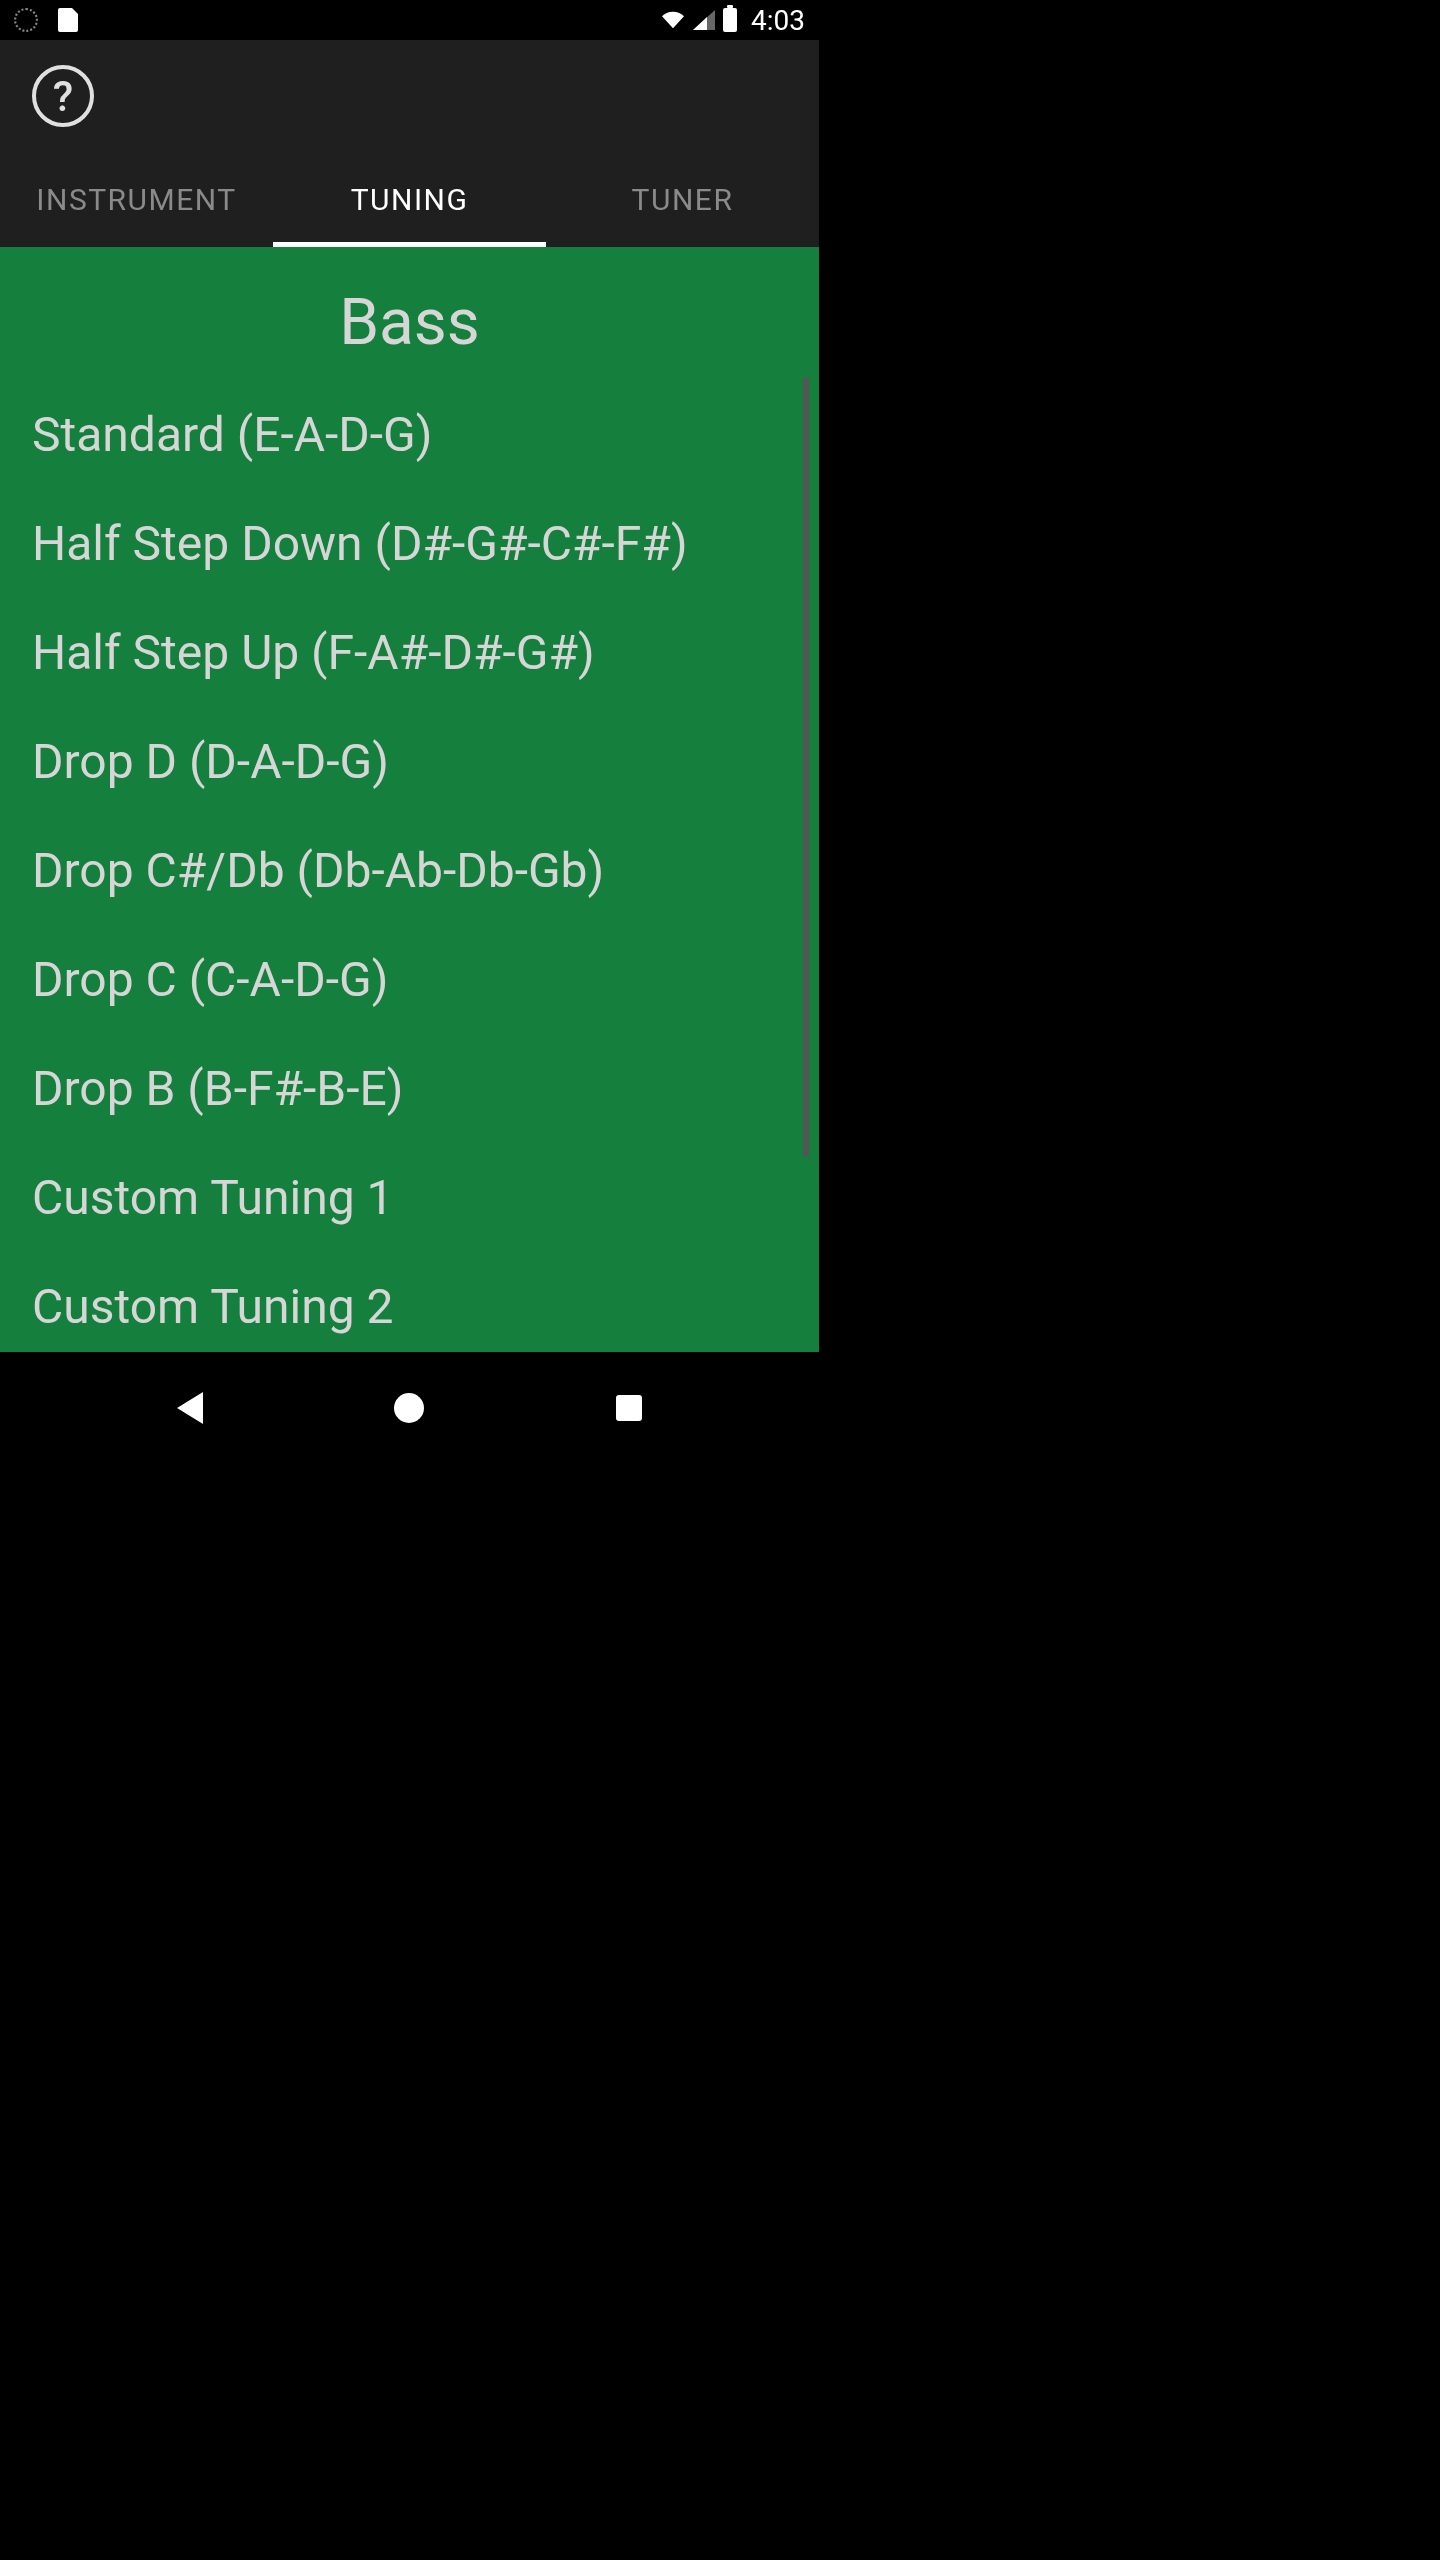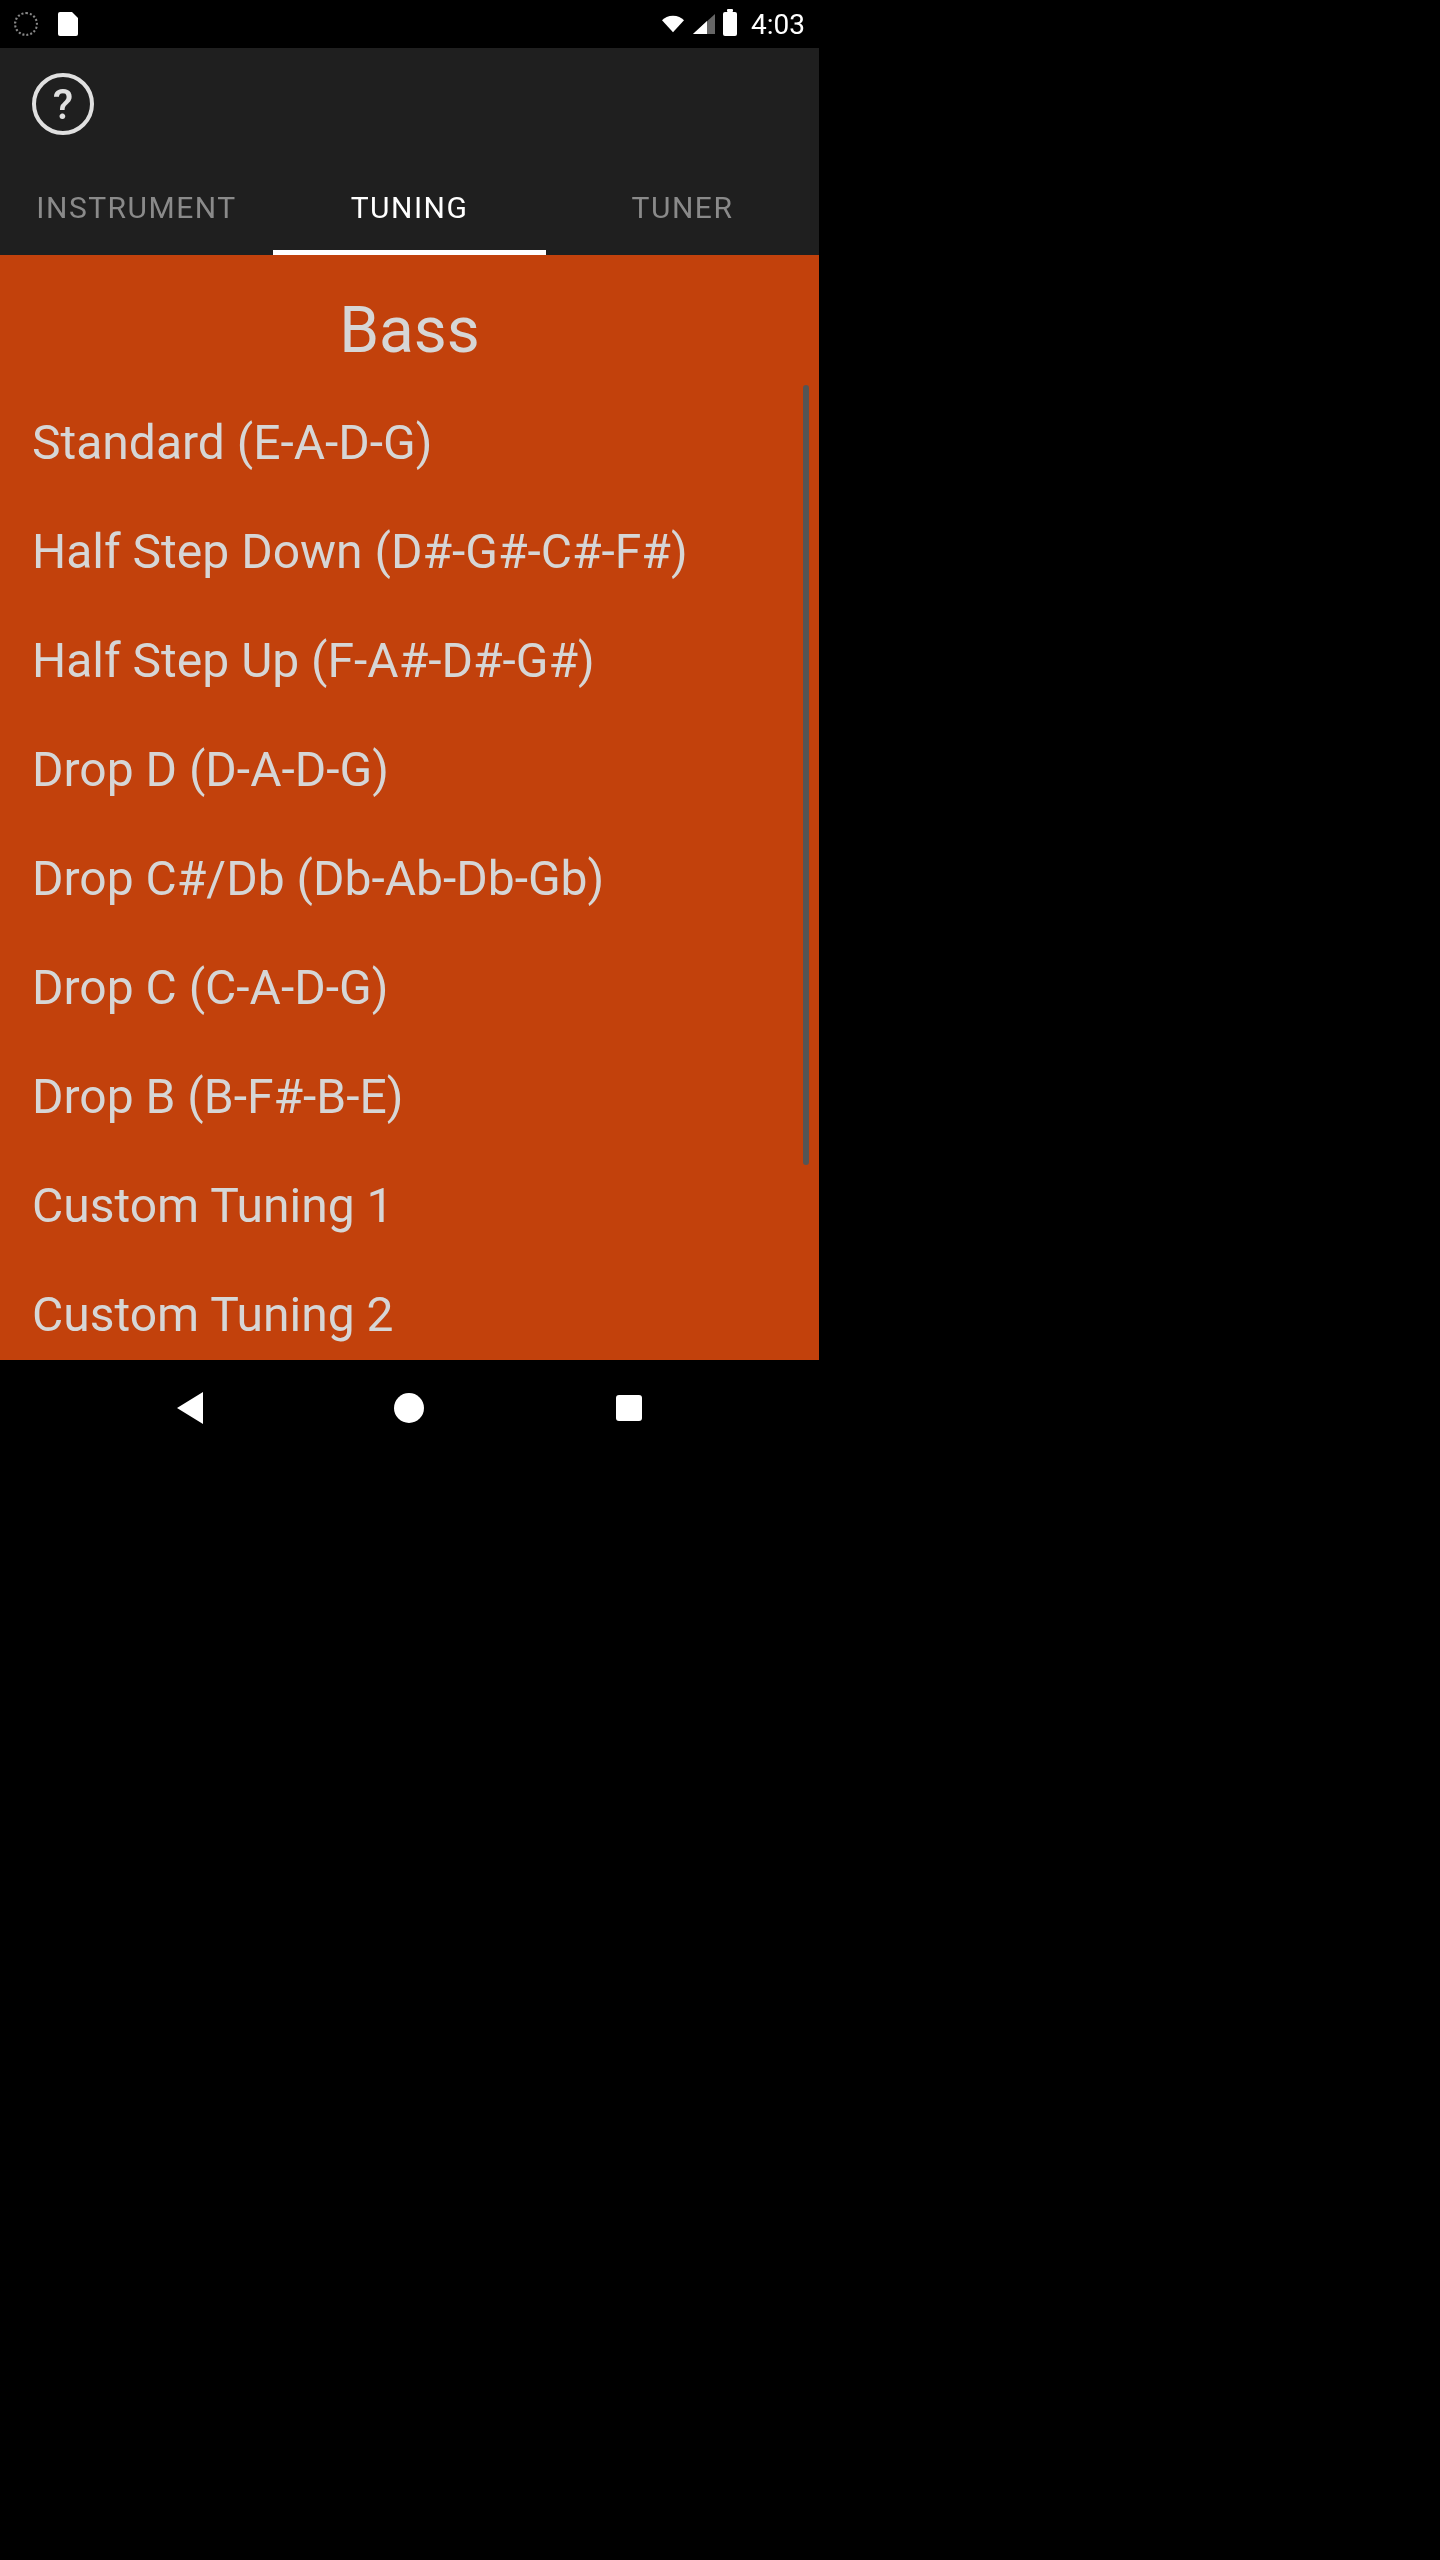--- a/index.html
+++ b/index.html
@@ -10,21 +10,21 @@
     body {
       width: 819px;
       height: 1456px;
       background: #000000;
       font-family: Roboto, -apple-system, sans-serif;
       color: #d6d6d6;
       overflow: hidden;
       position: relative;
     }
     .status-bar {
-      height: 48px;
+      height: 40px;
       background: #000000;
       display: flex;
       align-items: center;
       justify-content: space-between;
       padding: 0 14px;
     }
     .status-left {
       display: flex;
       align-items: center;
       gap: 18px;
@@ -149,21 +149,21 @@
     .tab.active::after {
       content: '';
       position: absolute;
       bottom: 0;
       left: 0;
       right: 0;
       height: 5px;
       background: #ffffff;
     }
     .content {
-      background: #c2410c;
+      background: #15803d;
       padding: 0;
       position: relative;
       height: calc(100% - 48px - 207px - 96px);
       overflow: hidden;
     }
     .section-title {
       text-align: center;
       font-size: 64px;
       color: #d6d6d6;
       font-weight: 400;

